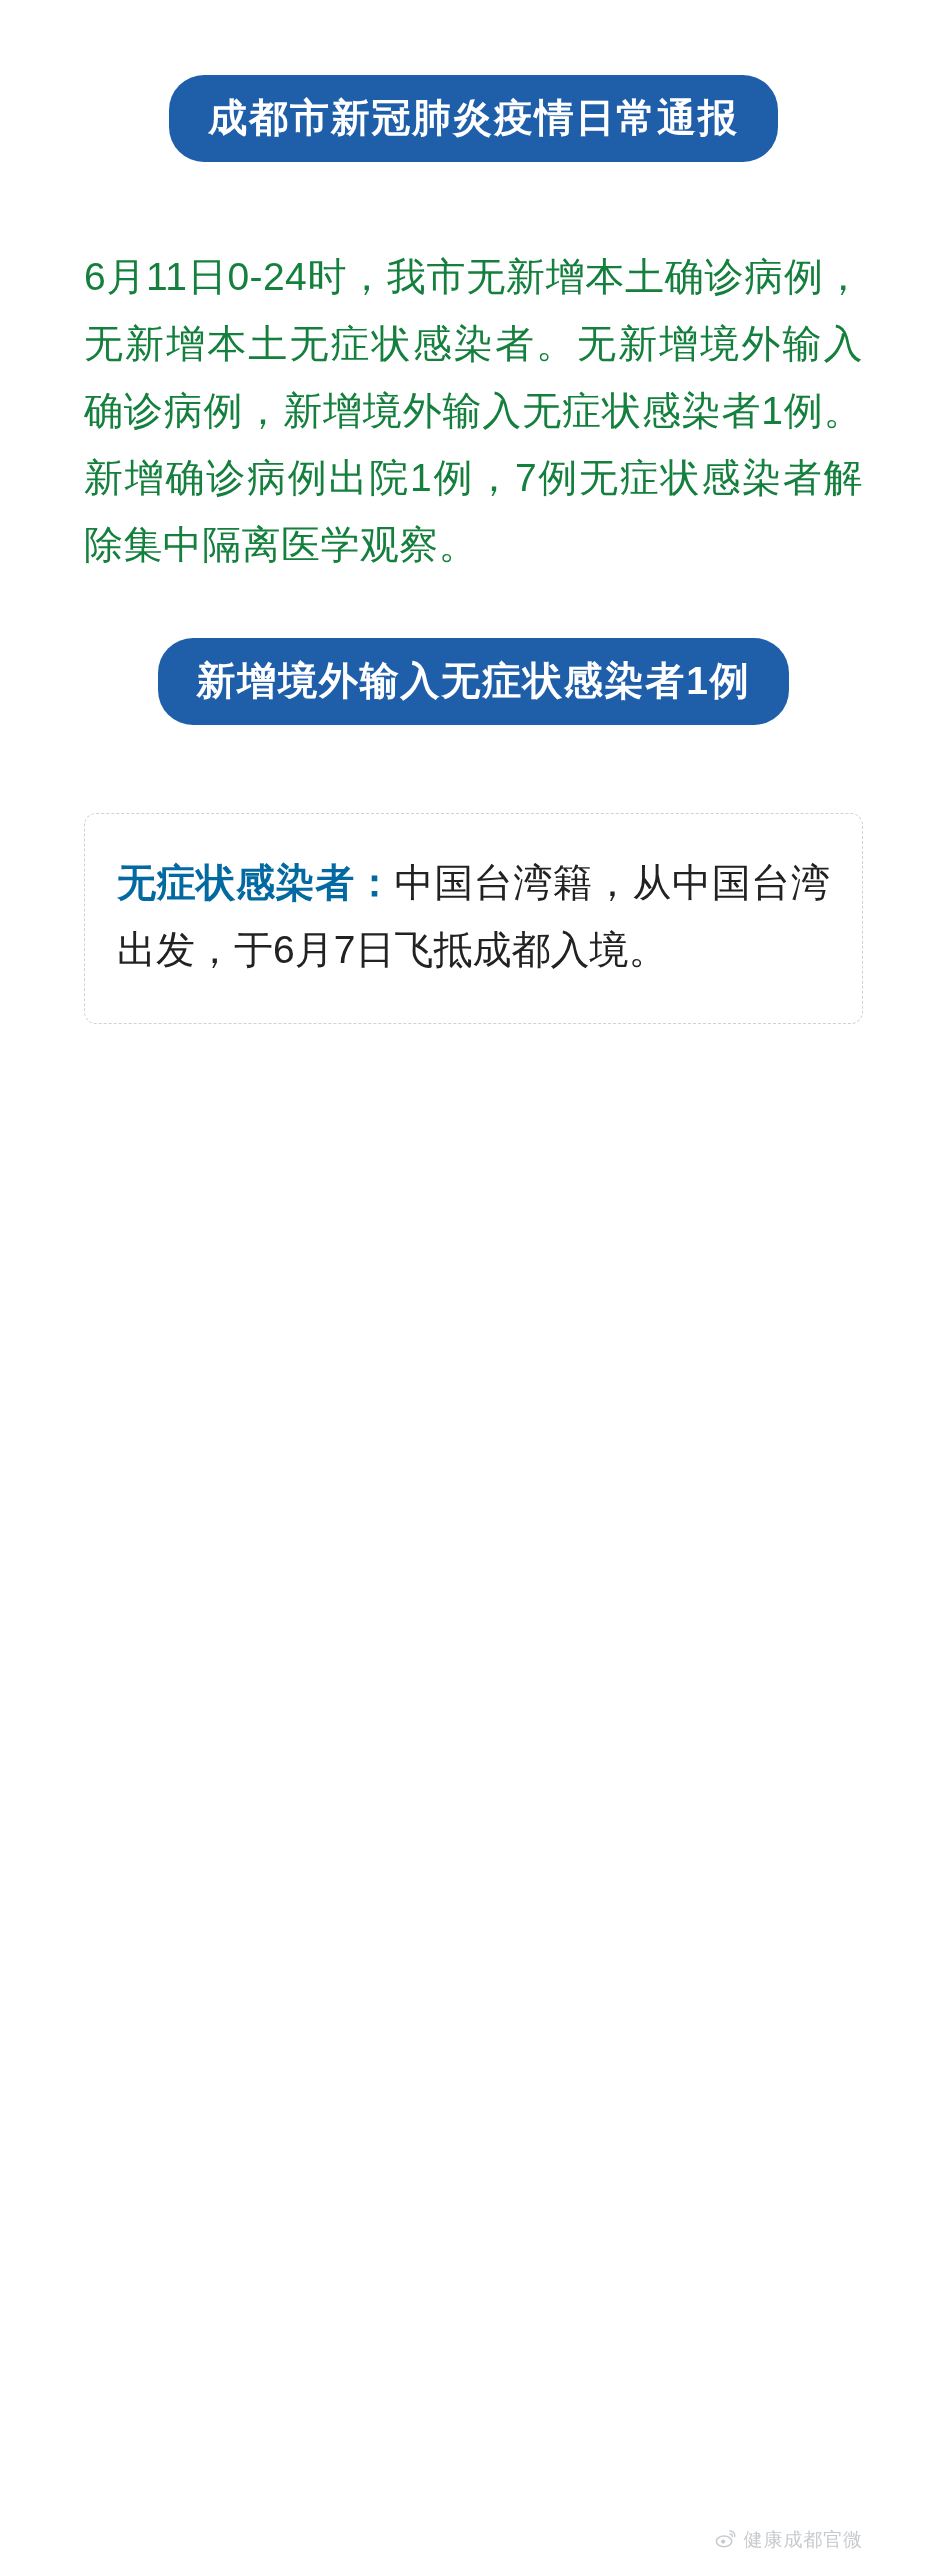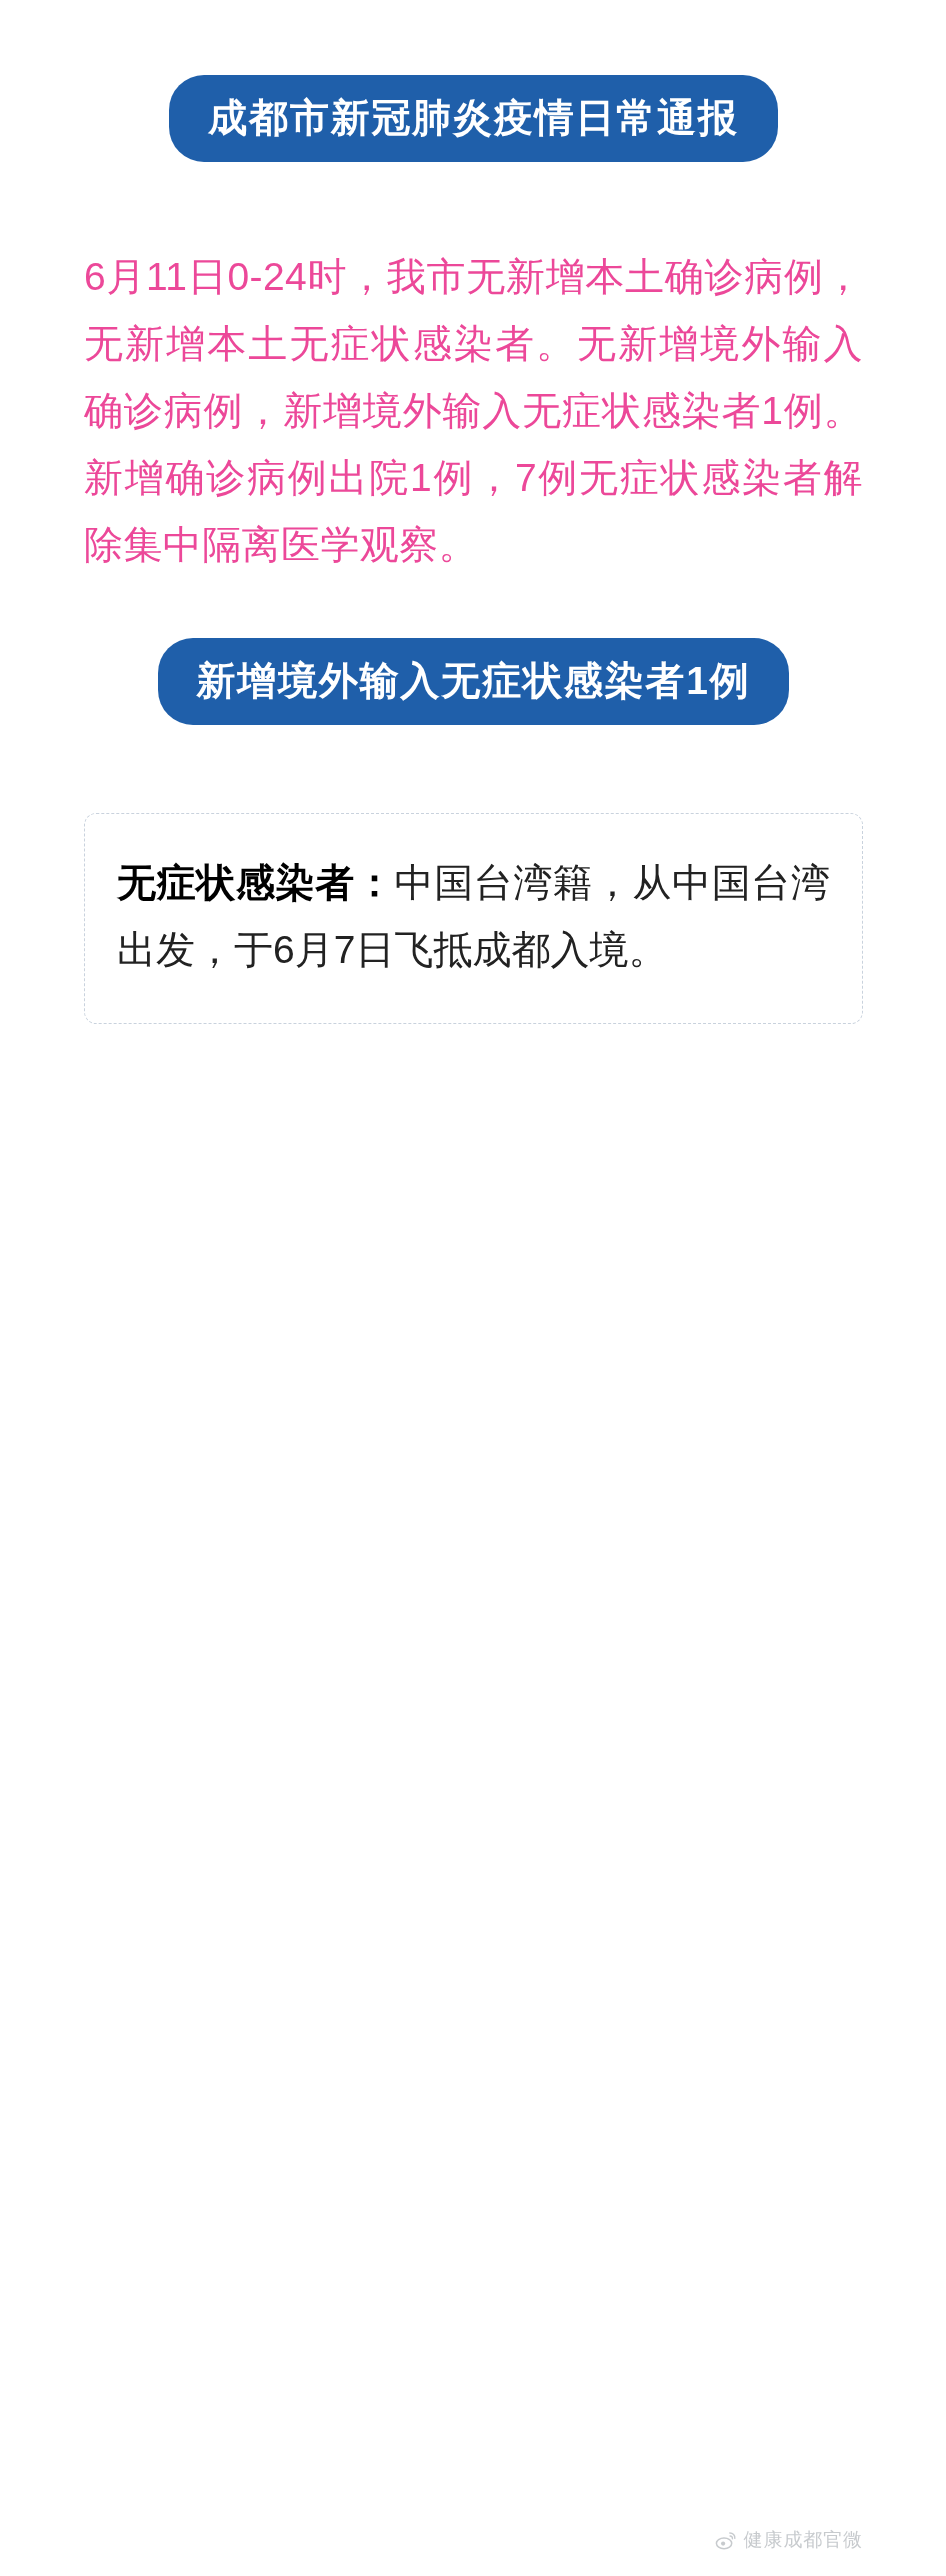--- a/index.html
+++ b/index.html
@@ -37,21 +37,21 @@
     letter-spacing: 1.8px;
     line-height: 1;
     padding: 23px 39px 24.6px 39px;
     border-radius: 35px;
     white-space: nowrap;
   }
 
   .para {
     font-size: 39px;
     line-height: 1.72;
-    color: #ec4899;
+    color: #15803d;
     text-align: justify;
     text-justify: inter-ideograph;
     letter-spacing: 0.4px;
   }
   .p1 { margin-top: 81px; }
   .p2 { margin-top: 68px; }
 
   .banner-wrap.second { margin-top: 60px; }
 
   .case-box {
@@ -62,32 +62,32 @@
     box-sizing: border-box;
   }
   .case-box .case-text {
     font-size: 39px;
     line-height: 1.72;
     color: #222222;
     text-align: justify;
     text-justify: inter-ideograph;
   }
   .case-label {
-    color: #000000;
+    color: #0369a1;
     font-weight: bold;
   }
 
   .p3 { margin-top: 84px; }
 
   .footer {
     position: absolute;
     right: 84px;
     bottom: 23px;
     display: flex;
-    align-items: center;
+    align-items: flex-start;
     gap: 7px;
     opacity: 0.55;
   }
   .footer .wb-icon {
     width: 23px;
     height: 23px;
     display: inline-block;
   }
   .footer .wb-text {
     font-size: 19px;

